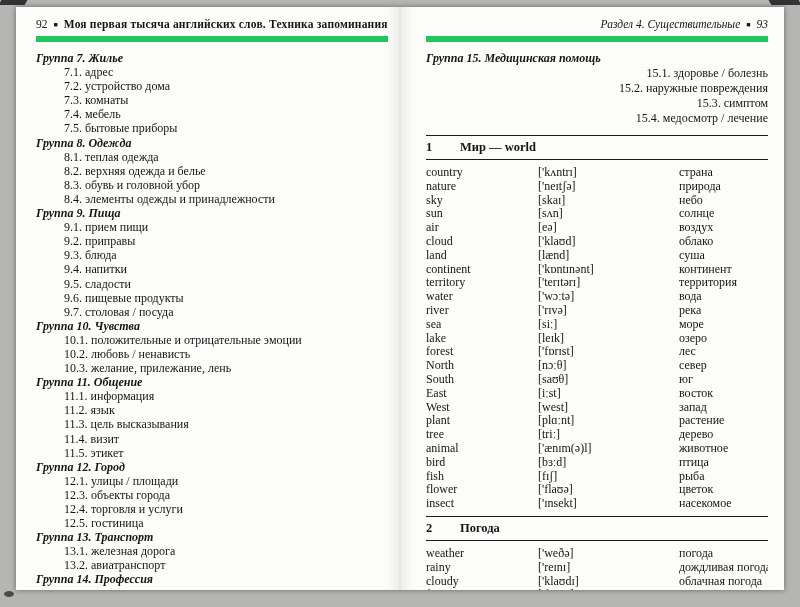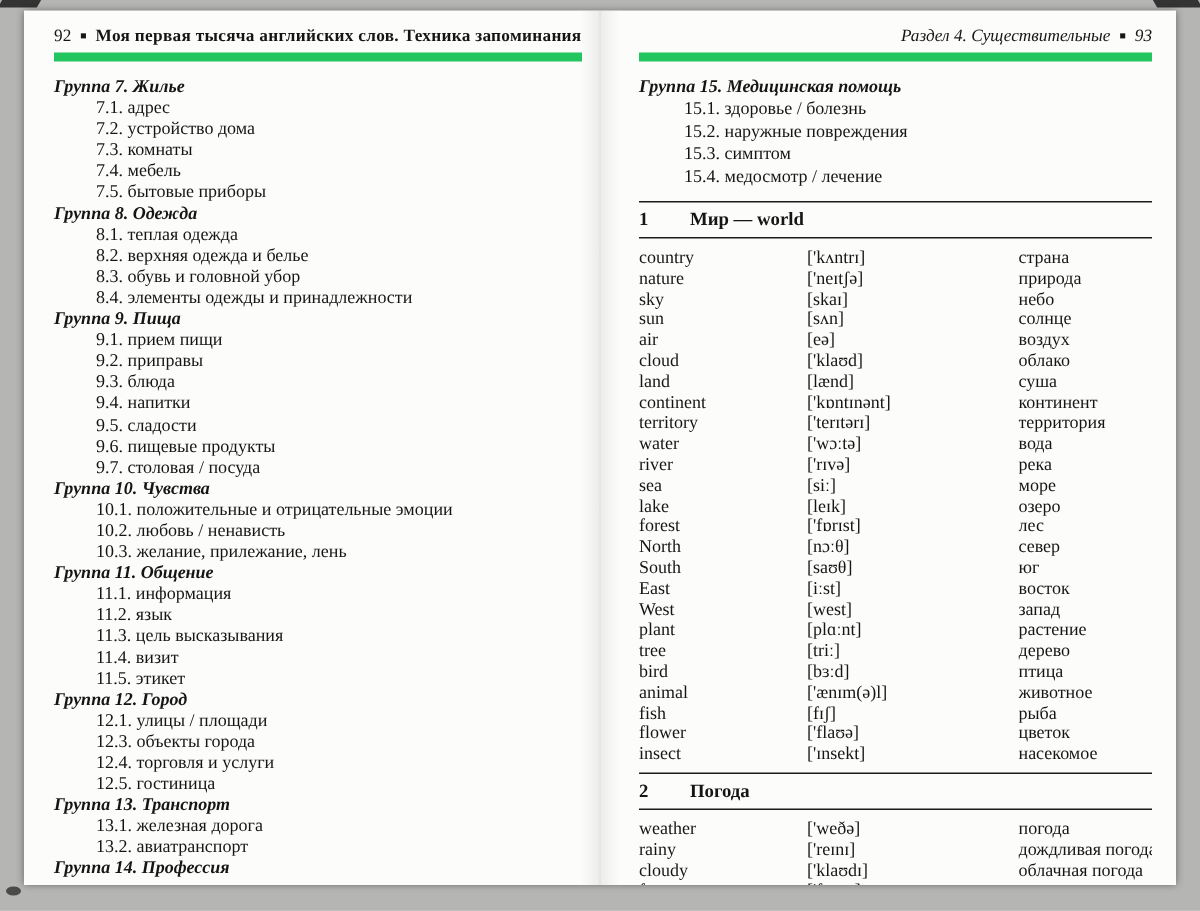--- a/index.html
+++ b/index.html
@@ -52,21 +52,21 @@
   .running-head.left  .hd-title { font-weight:bold; letter-spacing:.2px;text-align:center; }
   .running-head.right { justify-content:flex-end;font-style:italic; }
 
   
   .groups { margin-top:9px; font-size:12px; line-height:14.1px; }
   .group-title { font-weight:bold; font-style:italic; white-space:nowrap; }
   .group-item  { padding-left:28px; white-space:nowrap; }
 
   
   .groups-r { margin-top:9px; font-size:12px; line-height:15px; }
-  .groups-r .group-item { padding-left:30px; }
+  .groups-r .group-item { padding-left:30px;text-align:right; }
 
   .sections { margin-top:9px; }
   .section { margin-top:5px; }
   .section-head {
     display:flex;
     font-weight:bold;
     font-size:12.5px;
     border-top:1px solid #1a1a1a;
     border-bottom:1px solid #1a1a1a;
     padding:4px 0 4px 0;
@@ -357,29 +357,29 @@
                   <span class="col-ru">растение</span>
                 </div>
 
                 <div class="entry-row">
                   <span class="col-word">tree</span>
                   <span class="col-tr">[triː]</span>
                   <span class="col-ru">дерево</span>
                 </div>
 
                 <div class="entry-row">
+                  <span class="col-word">animal</span>
+                  <span class="col-tr">['ænɪm(ə)l]</span>
+                  <span class="col-ru">животное</span>
+                </div>
+
+                <div class="entry-row">
                   <span class="col-word">bird</span>
                   <span class="col-tr">[bɜːd]</span>
                   <span class="col-ru">птица</span>
-                </div>
-
-                <div class="entry-row">
-                  <span class="col-word">animal</span>
-                  <span class="col-tr">['ænɪm(ə)l]</span>
-                  <span class="col-ru">животное</span>
                 </div>
 
                 <div class="entry-row">
                   <span class="col-word">fish</span>
                   <span class="col-tr">[fɪʃ]</span>
                   <span class="col-ru">рыба</span>
                 </div>
 
                 <div class="entry-row">
                   <span class="col-word">flower</span>

